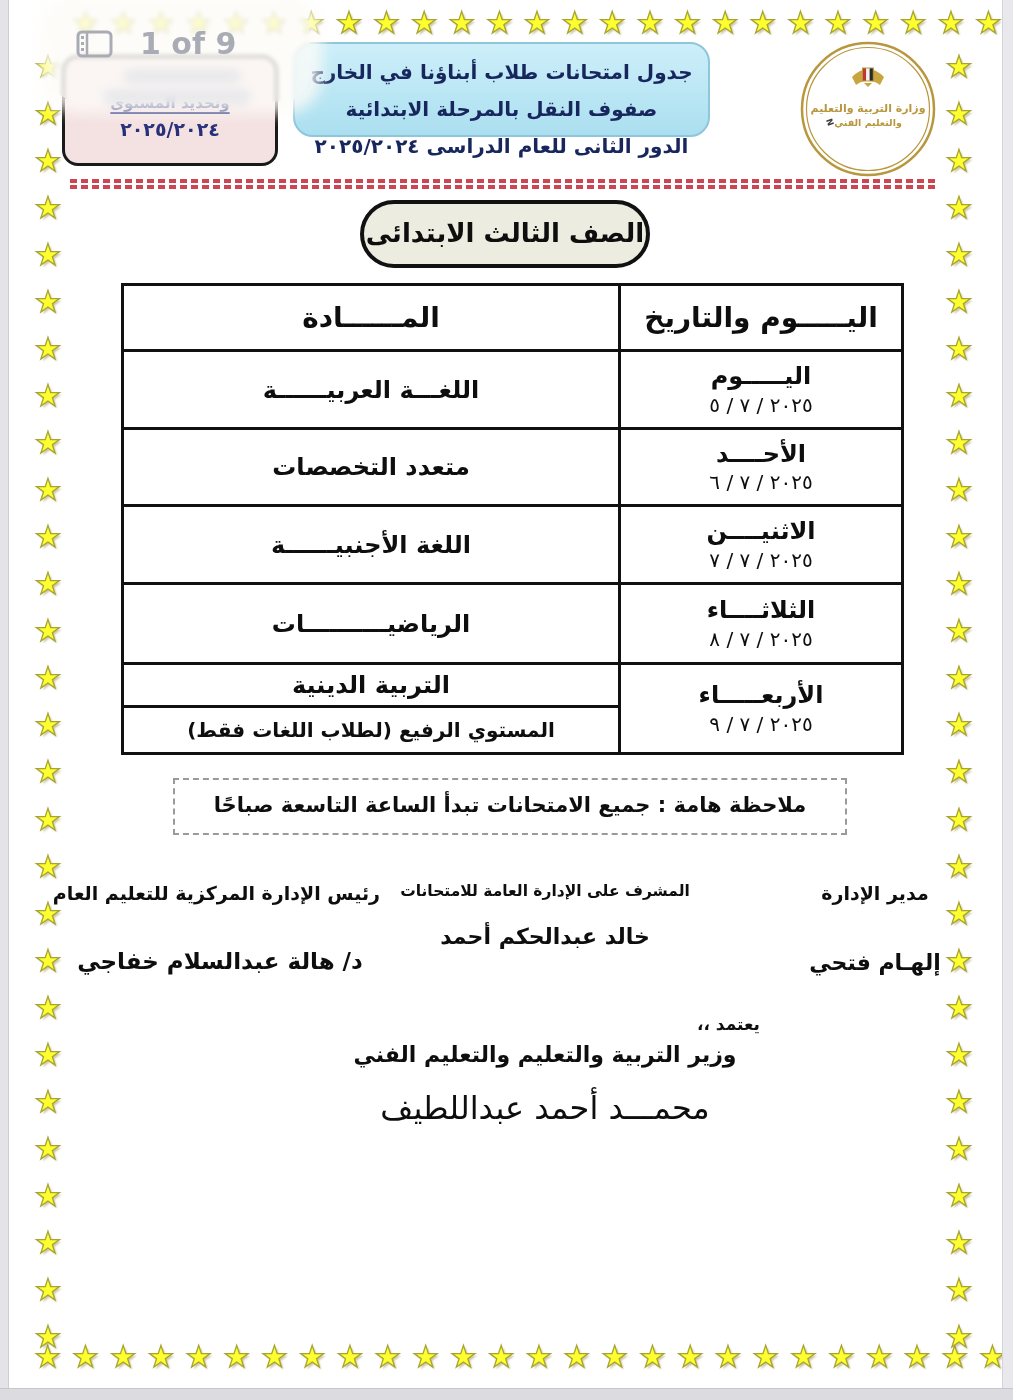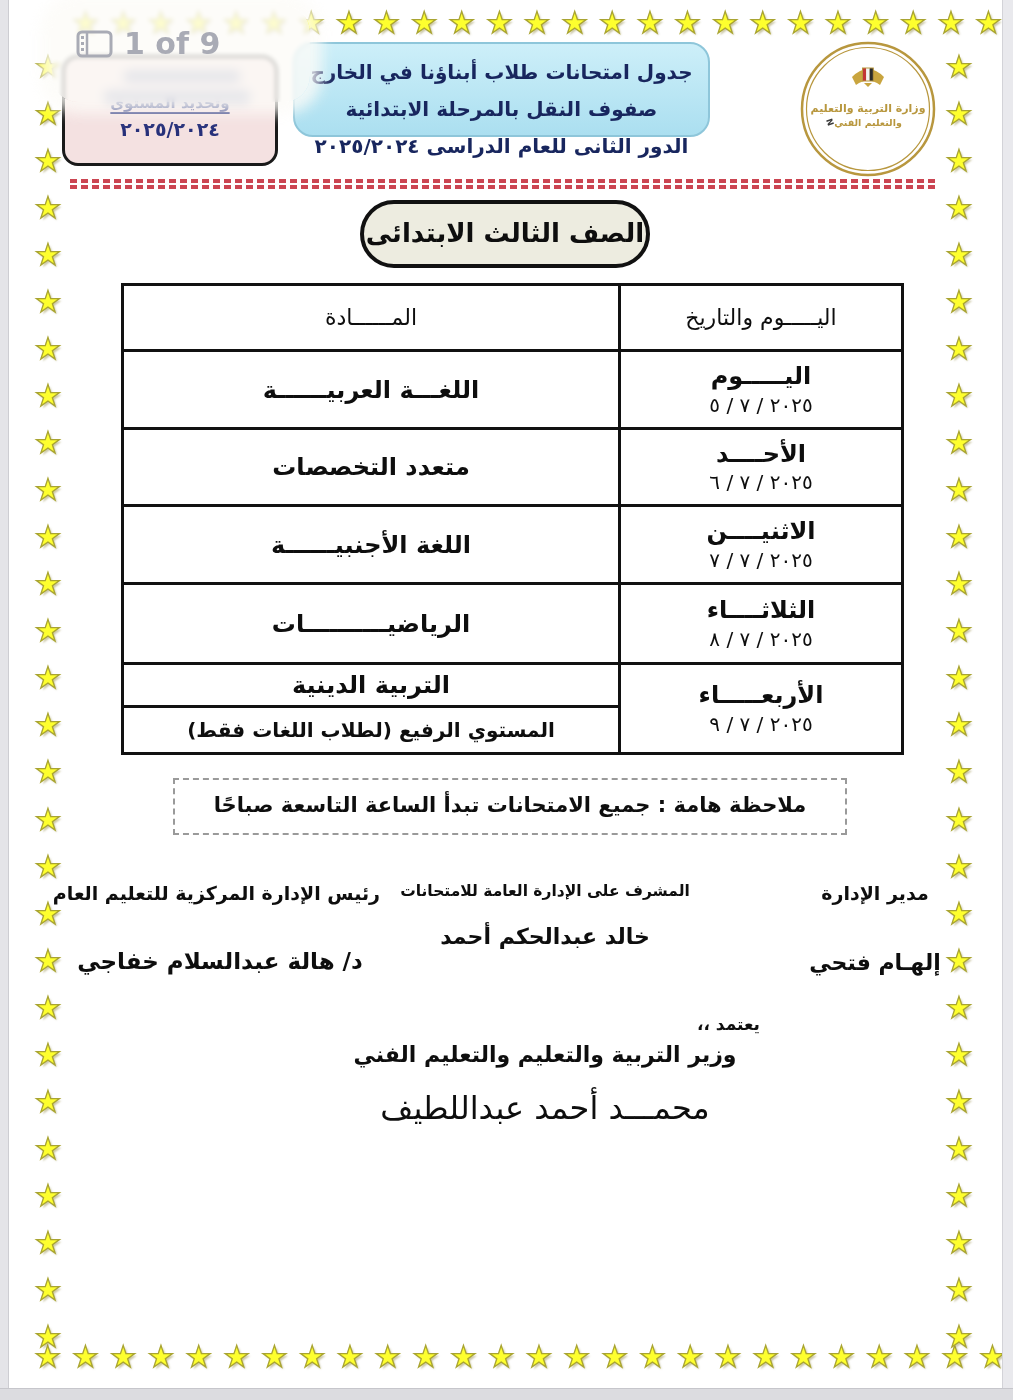--- a/index.html
+++ b/index.html
@@ -47,21 +47,21 @@
               background:repeating-linear-gradient(90deg,#cb4552 0 7px,transparent 7px 11px); }
 
   
   .grade-pill { position:absolute; left:360px; top:200px; width:290px; height:68px; background:#edece0;
                 border:4px solid #111; border-radius:34px; text-align:center; line-height:58px;
                 font-size:26px; font-weight:700; white-space:nowrap; z-index:2; }
 
   
   .exam-table { position:absolute; left:121px; top:283px; border-collapse:collapse; table-layout:fixed; z-index:2; }
   .exam-table th, .exam-table td { border:3px solid #111; text-align:center; vertical-align:middle; padding:0; background:#fff; }
-  .exam-table th { font-size:22px; font-weight:400; }
+  .exam-table th { font-size:28px; font-weight:700; }
   .day-name { font-size:24px; font-weight:700; line-height:1.2; }
   .day-date { font-size:20px; font-weight:400; margin-top:2px; }
   .subject  { font-size:24px; font-weight:700;margin-left:36px; }
   .subject-small { font-size:20px; font-weight:700; }
 
   
   .note-box { position:absolute; left:173px; top:778px; width:674px; height:57px; border:2px dashed #9a9a9a;
               text-align:center; font-size:21px; font-weight:700; line-height:51px; white-space:nowrap; z-index:2; }
 
   
@@ -78,21 +78,21 @@
   
   .approval { position:absolute; left:330px; top:1014px; width:430px; text-align:center; z-index:2; }
   .approval-label { text-align:right; padding-left:30px; font-size:17px; font-weight:700; }
   .approval-title { font-size:22px; font-weight:700; margin-top:8px; white-space:nowrap; }
   .approval-name  { font-size:32px; font-weight:400; margin-top:22px; white-space:nowrap; }
 
   
   .viewer-blob { position:absolute; left:52px; top:6px; width:258px; height:96px; border-radius:26px;
                  background:rgba(252,251,247,.8); box-shadow:0 0 14px 12px rgba(252,251,247,.8);
                  backdrop-filter:blur(2px); z-index:5; }
-  .viewer-counter { position:absolute; left:76px; top:26px; display:flex; align-items:center; gap:10px;
+  .viewer-counter { position:absolute; left:76px; top:26px; display:flex; align-items:center; gap:26px;
                     direction:ltr; color:#a9abb5; font-size:30px; font-weight:600; z-index:6; }
 </style>
 </head>
 <body>
 
 <div class="page">
 
   <div class="stars stars-top">
       <span class="star">★</span>
       <span class="star">★</span>

